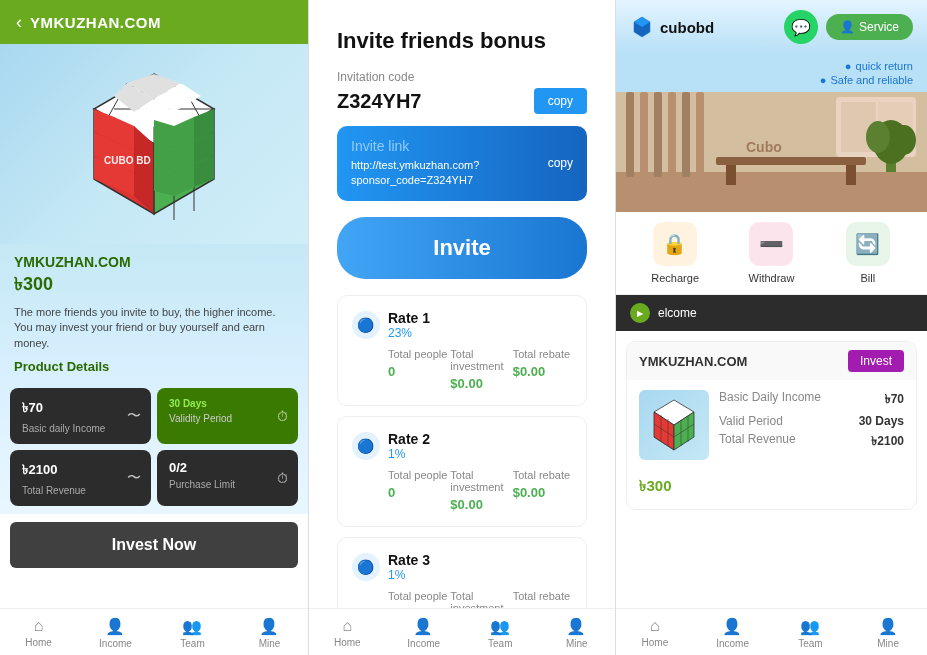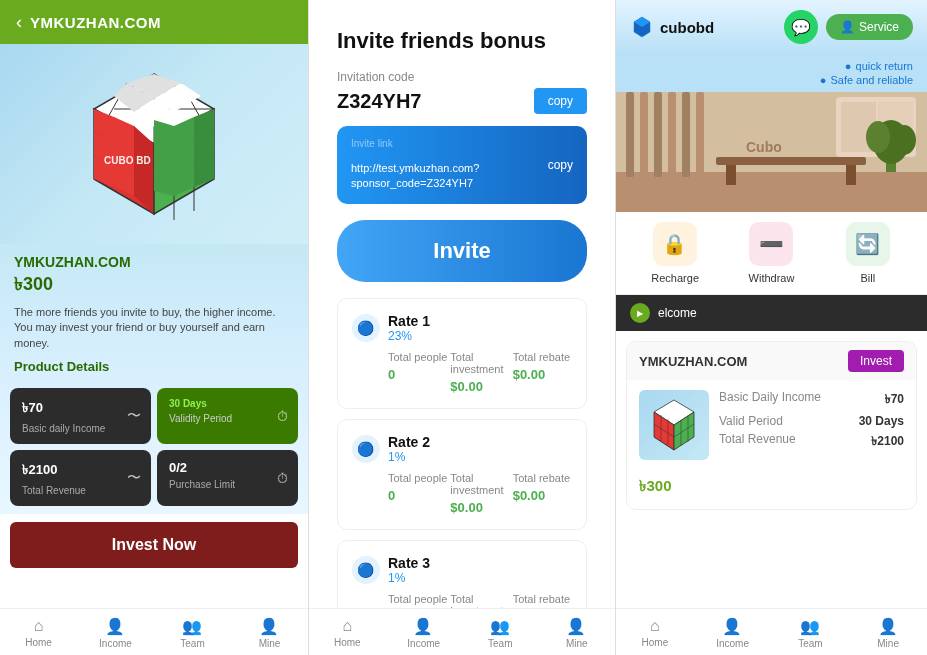--- a/index.html
+++ b/index.html
@@ -89,21 +89,21 @@
       right: 10px;
       top: 50%;
       transform: translateY(-50%);
       color: #fff;
       opacity: 0.7;
       font-size: 14px;
     }
 
     .p1-invest-btn {
       margin: 8px 10px 6px;
-      background: #7f1d1d;
+      background: #404040;
       color: #fff;
       border: none;
       border-radius: 6px;
       padding: 14px;
       font-size: 16px;
       font-weight: 600;
       width: calc(100% - 20px);
       cursor: pointer;
       text-align: center;
     }
@@ -148,21 +148,21 @@
     }
     .p2-invite-link-box {
       background: linear-gradient(90deg, #2196f3 0%, #1565c0 100%);
       border-radius: 10px;
       padding: 12px 14px;
       margin-bottom: 16px;
       display: flex;
       align-items: center;
       justify-content: space-between;
     }
-    .p2-link-label { color: #90caf9; font-size: 10px; margin-bottom: 12px; }
+    .p2-link-label { color: #90caf9; font-size: 14px; margin-bottom: 4px; }
     .p2-link-url { color: #fff; font-size: 11px; line-height: 1.4; }
     .p2-link-copy { color: #fff; font-size: 12px; cursor: pointer; }
 
     .p2-invite-btn {
       display: block;
       width: 100%;
       background: linear-gradient(90deg, #42a5f5 0%, #1976d2 100%);
       color: #fff;
       border: none;
       border-radius: 28px;

